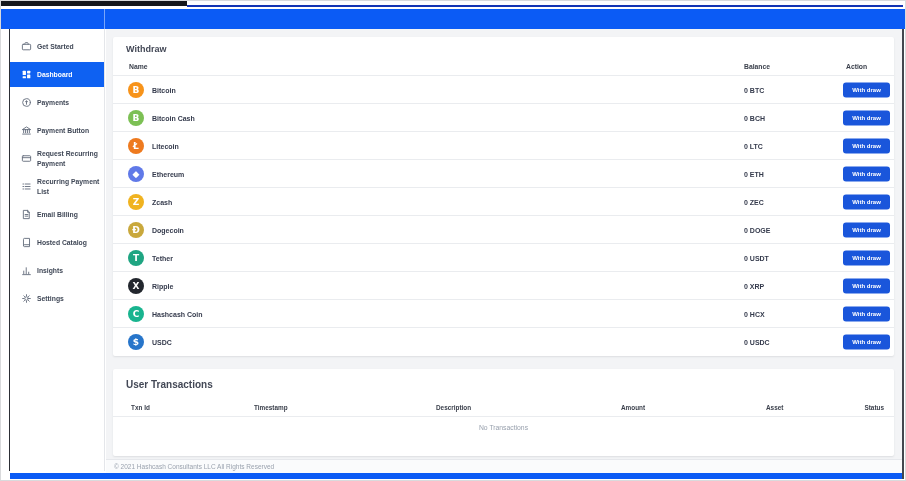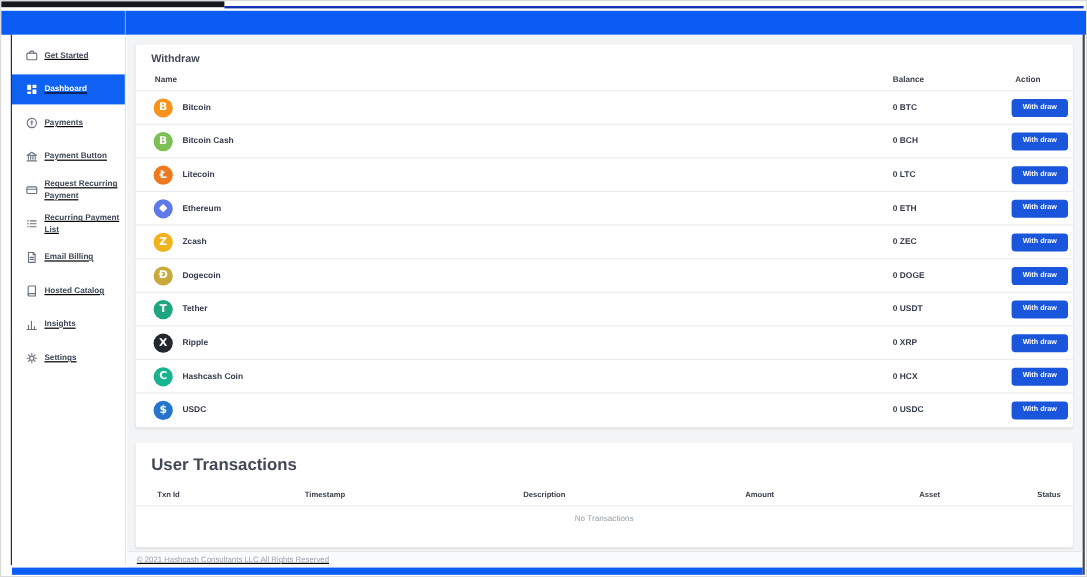--- a/index.html
+++ b/index.html
@@ -1,19 +1,19 @@
 <!DOCTYPE html>
 <html><head>
 <meta charset="utf-8">
 <style>
   html,body{margin:0;padding:0;background:#fff;}
   #canvas{position:relative;width:906px;height:481px;box-sizing:border-box;background:#fff;
           border:1px solid #d9dadc;overflow:hidden;font-family:"Liberation Sans",sans-serif;
           -webkit-font-smoothing:antialiased;}
-  .abs{position:absolute;text-decoration:underline;}
+  .abs{position:absolute;}
   
   .top-black{left:0;top:3;width:186px;height:5px;background:#15171c;}
   .top-navy{left:186px;top:4px;width:716px;height:2px;background:#1434b3;}
   .header{left:0;top:8px;width:904px;height:20px;background:#0b5bf5;}
   .header-divider{position:absolute;left:103px;top:0;width:1px;height:100%;background:rgba(255,255,255,.45);}
   .left-border{left:8px;top:28px;width:1px;height:442px;background:#2b2e34;}
   .right-border{left:901px;top:28px;width:2px;height:450px;background:#43474e;}
   .bottom-bar{left:9px;top:472px;width:892px;height:6px;background:#0b5bf5;}
   
   .sidebar{left:9px;top:28px;width:95px;height:442px;background:#fff;border-right:1px solid #e4e6ea;
@@ -41,21 +41,21 @@
             text-align:center;font-family:"DejaVu Sans",sans-serif;}
   .coin-name{position:absolute;left:39px;top:50%;transform:translateY(-50%);
              font-size:7px;font-weight:700;color:#343a4c;}
   .coin-balance{position:absolute;left:631px;top:50%;transform:translateY(-50%);
                 font-size:7px;font-weight:700;color:#343a4c;}
   .withdraw-btn{position:absolute;right:4px;top:50%;transform:translateY(-50%);width:47px;height:15px;
                 background:#1a56db;color:#fff;border:none;border-radius:3px;font-size:6px;
                 font-weight:700;font-family:inherit;cursor:pointer;}
   
   .txn-card{top:340px;height:87px;}
-  .txn-title{padding:10px 0 0 13px;font-size:14px;font-weight:600;color:#434856;}
+  .txn-title{padding:10px 0 0 13px;font-size:10px;font-weight:600;color:#434856;}
   .txn-head{position:relative;height:18px;margin-top:8px;border-bottom:1px solid #eaecef;}
   .txn-head span{position:absolute;bottom:5px;font-size:6.4px;font-weight:700;color:#3b404c;}
   .tc0{left:18px;} .tc1{left:141px;} .tc2{left:323px;} .tc3{left:508px;} .tc4{left:653px;} .tc5{right:10px;}
   .txn-empty{text-align:center;margin-top:7px;font-size:6.8px;color:#98a0ad;}
   
   .footer{left:105px;top:458px;width:796px;height:14px;background:#fafbfc;border-top:1px solid #e6e8ec;
           box-sizing:border-box;}
   .footer span{display:block;padding-left:8px;line-height:13px;font-size:6.5px;color:#9aa2ae;}
 </style>
 </head>

